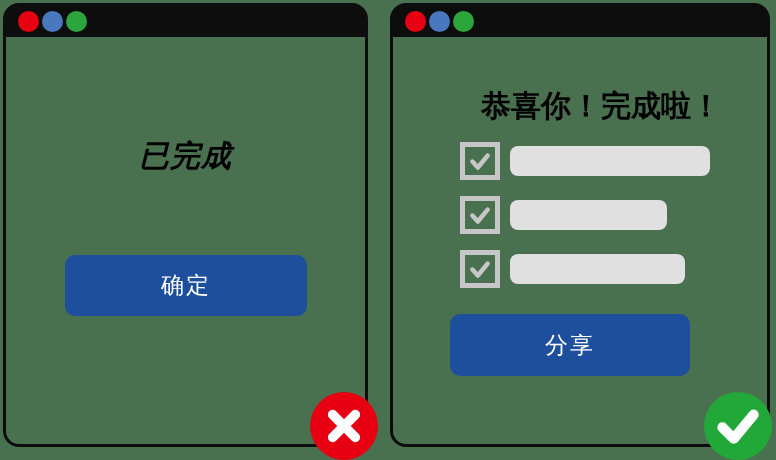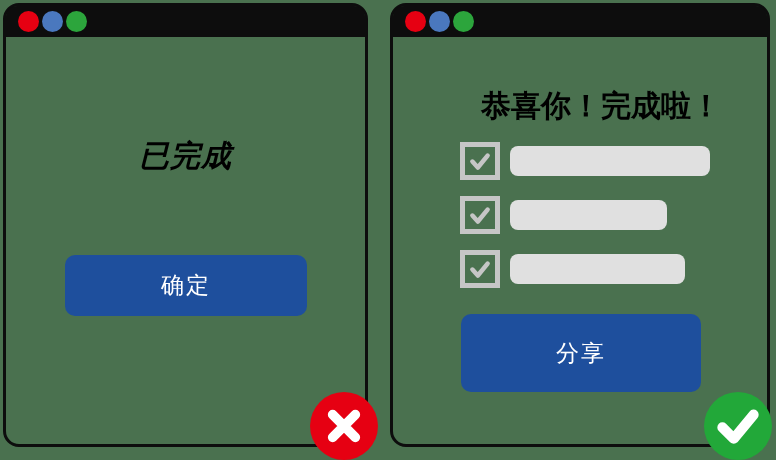--- a/index.html
+++ b/index.html
@@ -56,21 +56,21 @@
     color:var(--btn-text);
     border:none;
     border-radius:10px;
     font-size:23px;
     font-family:inherit;
     letter-spacing:2px;
     cursor:pointer;
     display:flex;align-items:center;justify-content:center;
   }
   .btn-confirm{left:59px;top:249px;width:242px;height:61px;}
-  .btn-share{left:68px;top:308px;width:240px;height:78px;}
+  .btn-share{left:57px;top:308px;width:240px;height:62px;}
   .success-title{
     position:absolute;
     top:80px;left:64px;
     font-size:30px;
     font-weight:bold;
     color:var(--text);
     letter-spacing:0px;
     white-space:nowrap;
     margin-left:24px;
   }

